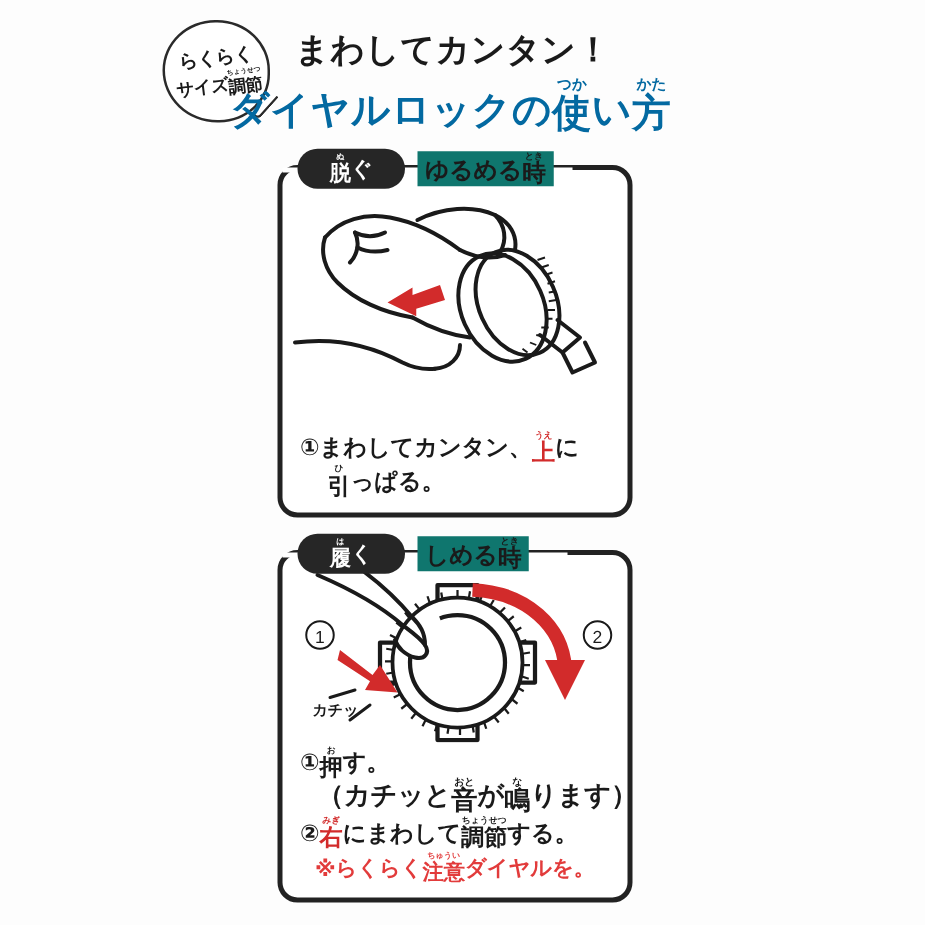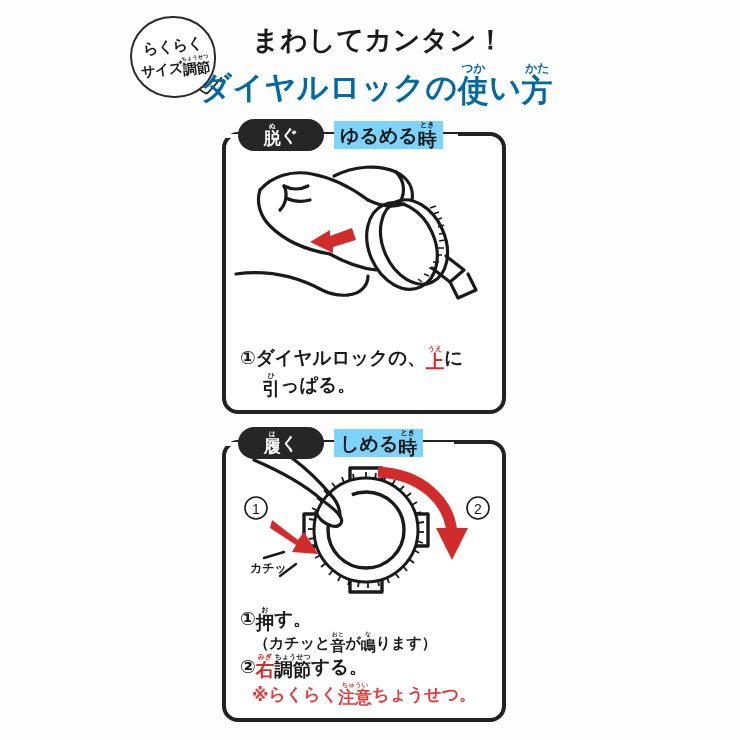--- a/index.html
+++ b/index.html
@@ -94,21 +94,21 @@
     letter-spacing: 0;
     white-space: nowrap;
   }
   .ruby > .rb {
     line-height: 1;
     white-space: nowrap;
   }
 
   .title {
     position: absolute;
-    left: 252px;
+    left: 236px;
     top: 26px;
     width: 470px;
   }
   .title-line1 {
     font-size: 27px;
     font-weight: bold;
     letter-spacing: 0.5px;
     line-height: 1.1;
     color: #1a1a1a;
   }
@@ -158,21 +158,21 @@
     justify-content: center;
     font-size: 17px;
     font-weight: bold;
     box-sizing: border-box;
   }
   .tab-text {
     margin-left: 10px;
     font-size: 19px;
     font-weight: bold;
     color: #1a1a1a;
-    background: #7dd3fc;
+    background: #0f766e;
     padding: 0 6px;
     display: flex;
     align-items: flex-end;
     white-space: nowrap;
   }
   .tab-cover {
     position: absolute;
     top: -2px;
     left: 0;
     height: 4px;
@@ -198,21 +198,21 @@
   .cap-line {
     font-size: 18.5px;
     font-weight: bold;
     line-height: 1.42;
     color: #1a1a1a;
     display: flex;
     align-items: flex-end;
     white-space: nowrap;
   }
   .cap-line.indent { padding-left: 22px; }
-  .cap-line.small { font-size: 15px; padding-left: 14px; }
+  .cap-line.small { font-size: 21px; padding-left: 14px; font-family: Liberation Mono, monospace; }
   .red { color: #d22b2b; }
   .warn {
     font-size: 17px;
     font-weight: bold;
     color: #e23b3b;
     display: flex;
     align-items: flex-end;
     justify-content: center;
     white-space: nowrap;
     margin-top: 2px;
@@ -318,21 +318,21 @@
 
         <g fill="#d22b2b">
           <path d="M84 92 L104 80 L104 86 L126 78 L130 90 L107 97 L107 103 Z"></path>
         </g>
       </svg>
     </div>
 
     <div class="caption">
       <div class="cap-line">
         <span class="rb">①</span>
-        <span class="rb">ダイヤルロックの、</span>
+        <span class="rb">まわしてカンタン、</span>
         <span class="ruby red">
           <span class="rt">うえ</span>
           <span class="rb">上</span>
         </span>
         <span class="rb">に</span>
       </div>
       <div class="cap-line indent">
         <span class="ruby">
           <span class="rt">ひ</span>
           <span class="rb">引</span>
@@ -475,31 +475,32 @@
           <span class="rb">鳴</span>
         </span>
         <span class="rb">ります）</span>
       </div>
       <div class="cap-line">
         <span class="rb">②</span>
         <span class="ruby red">
           <span class="rt">みぎ</span>
           <span class="rb">右</span>
         </span>
+        <span class="rb">にまわして</span>
         <span class="ruby">
           <span class="rt">ちょうせつ</span>
           <span class="rb">調節</span>
         </span>
         <span class="rb">する。</span>
       </div>
       <div class="warn">
         <span class="rb">※</span>
         <span class="rb">らくらく</span>
         <span class="ruby">
           <span class="rt">ちゅうい</span>
           <span class="rb">注意</span>
         </span>
-        <span class="rb">ちょうせつ。</span>
+        <span class="rb">ダイヤルを。</span>
       </div>
     </div>
   </div>
 
 </div>
 
 </body></html>

